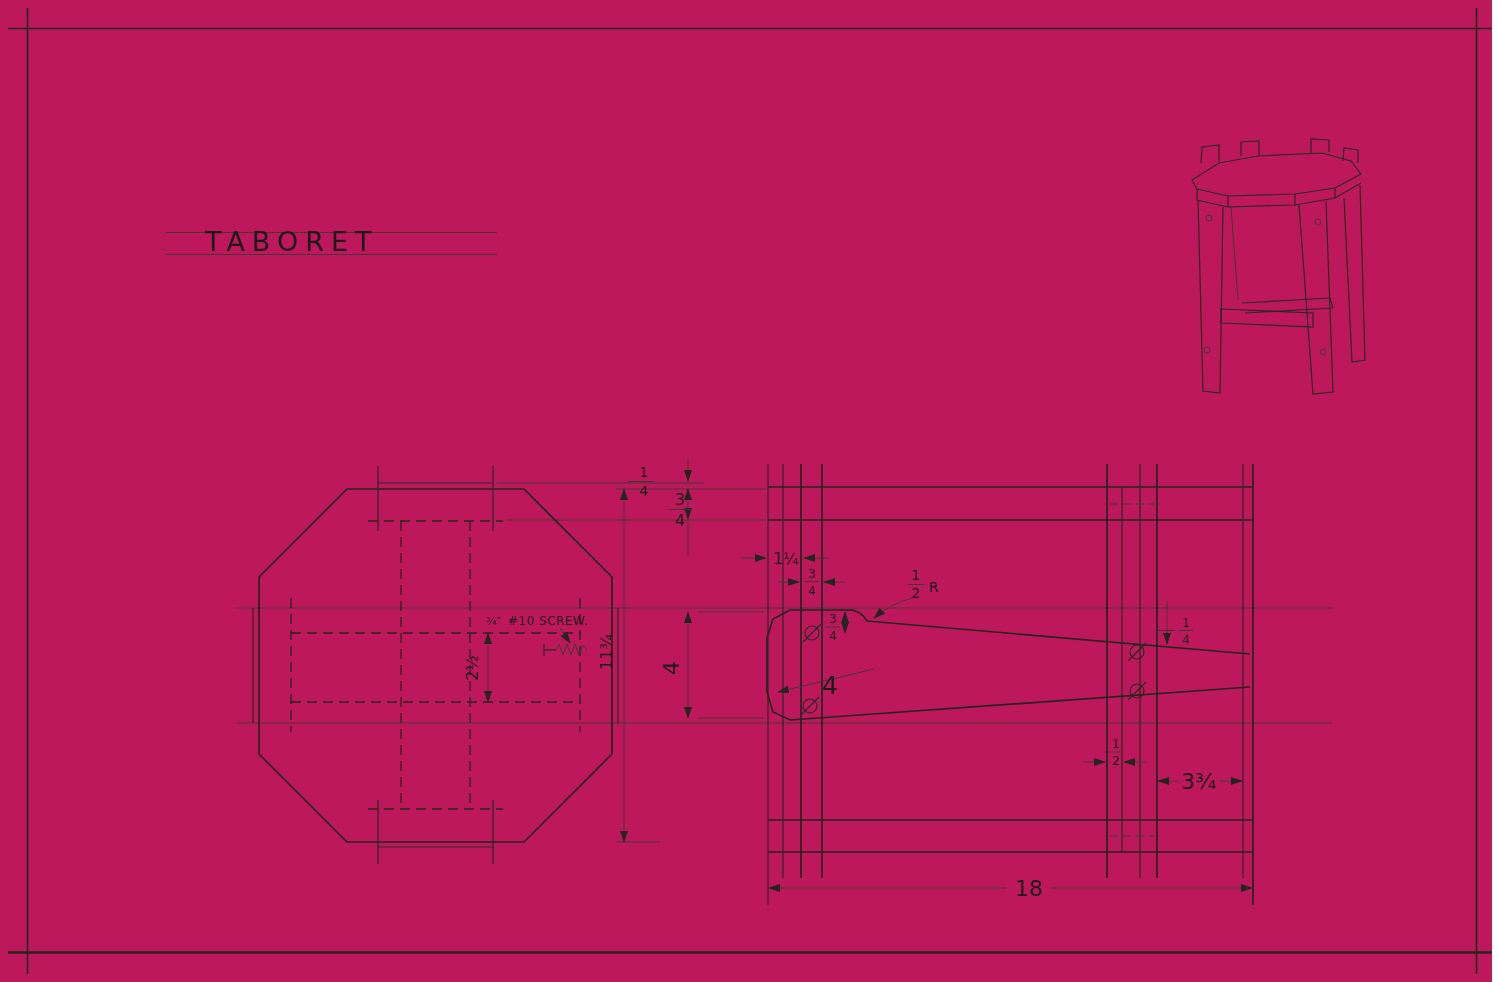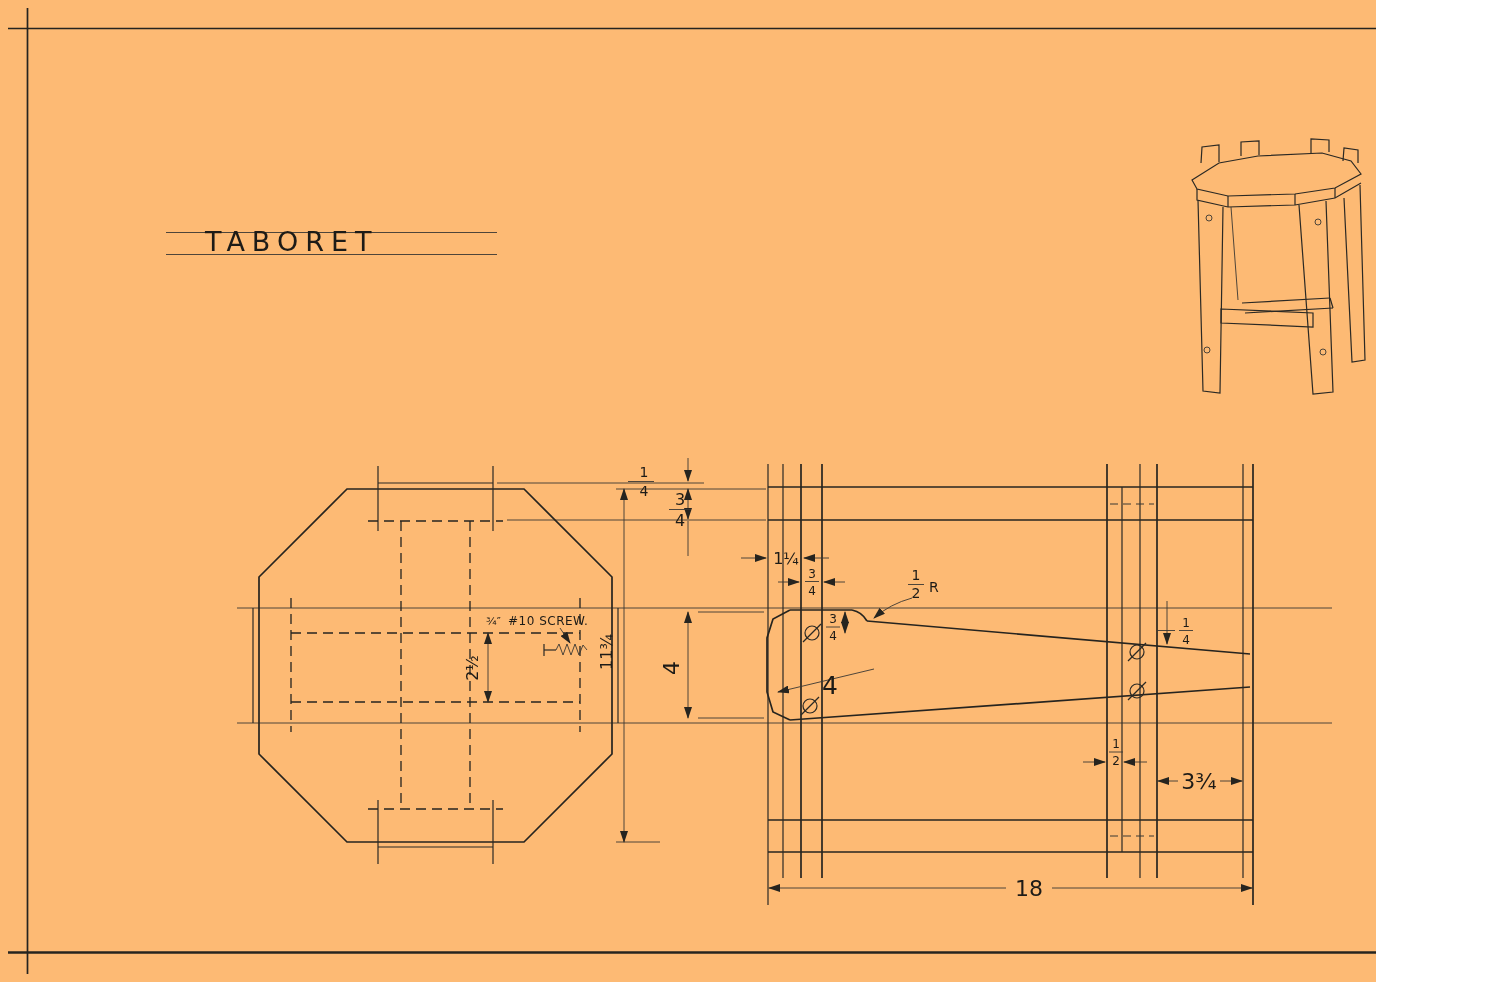--- a/index.html
+++ b/index.html
@@ -1,16 +1,16 @@
 <!DOCTYPE html>
 <html><head>
 <meta charset="utf-8">
 <style>
   html,body{margin:0;padding:0;background:#ffffff;}
-  .page{position:relative;width:1376px;height:982px;background:#fdba74;overflow:hidden;}
+  .page{position:relative;width:1492px;height:982px;background:#be185d;overflow:hidden;}
   svg{position:absolute;left:0;top:0;}
   .ln{stroke:#26241f;stroke-width:1.7;fill:none;stroke-linecap:butt;}
   .md{stroke:#2b2924;stroke-width:1.2;fill:none;}
   .thin{stroke:#3a3833;stroke-width:0.9;fill:none;}
   .dash{stroke:#26241f;stroke-width:1.3;fill:none;stroke-dasharray:10 6;}
   .dashthin{stroke:#3a3833;stroke-width:1;fill:none;stroke-dasharray:8 5;}
   text{fill:#1d1b17;font-family:"DejaVu Sans",sans-serif;}
   .t-title{font-size:27px;letter-spacing:7px;}
   .t-xl{font-size:25px;}
   .t-big{font-size:22px;}

